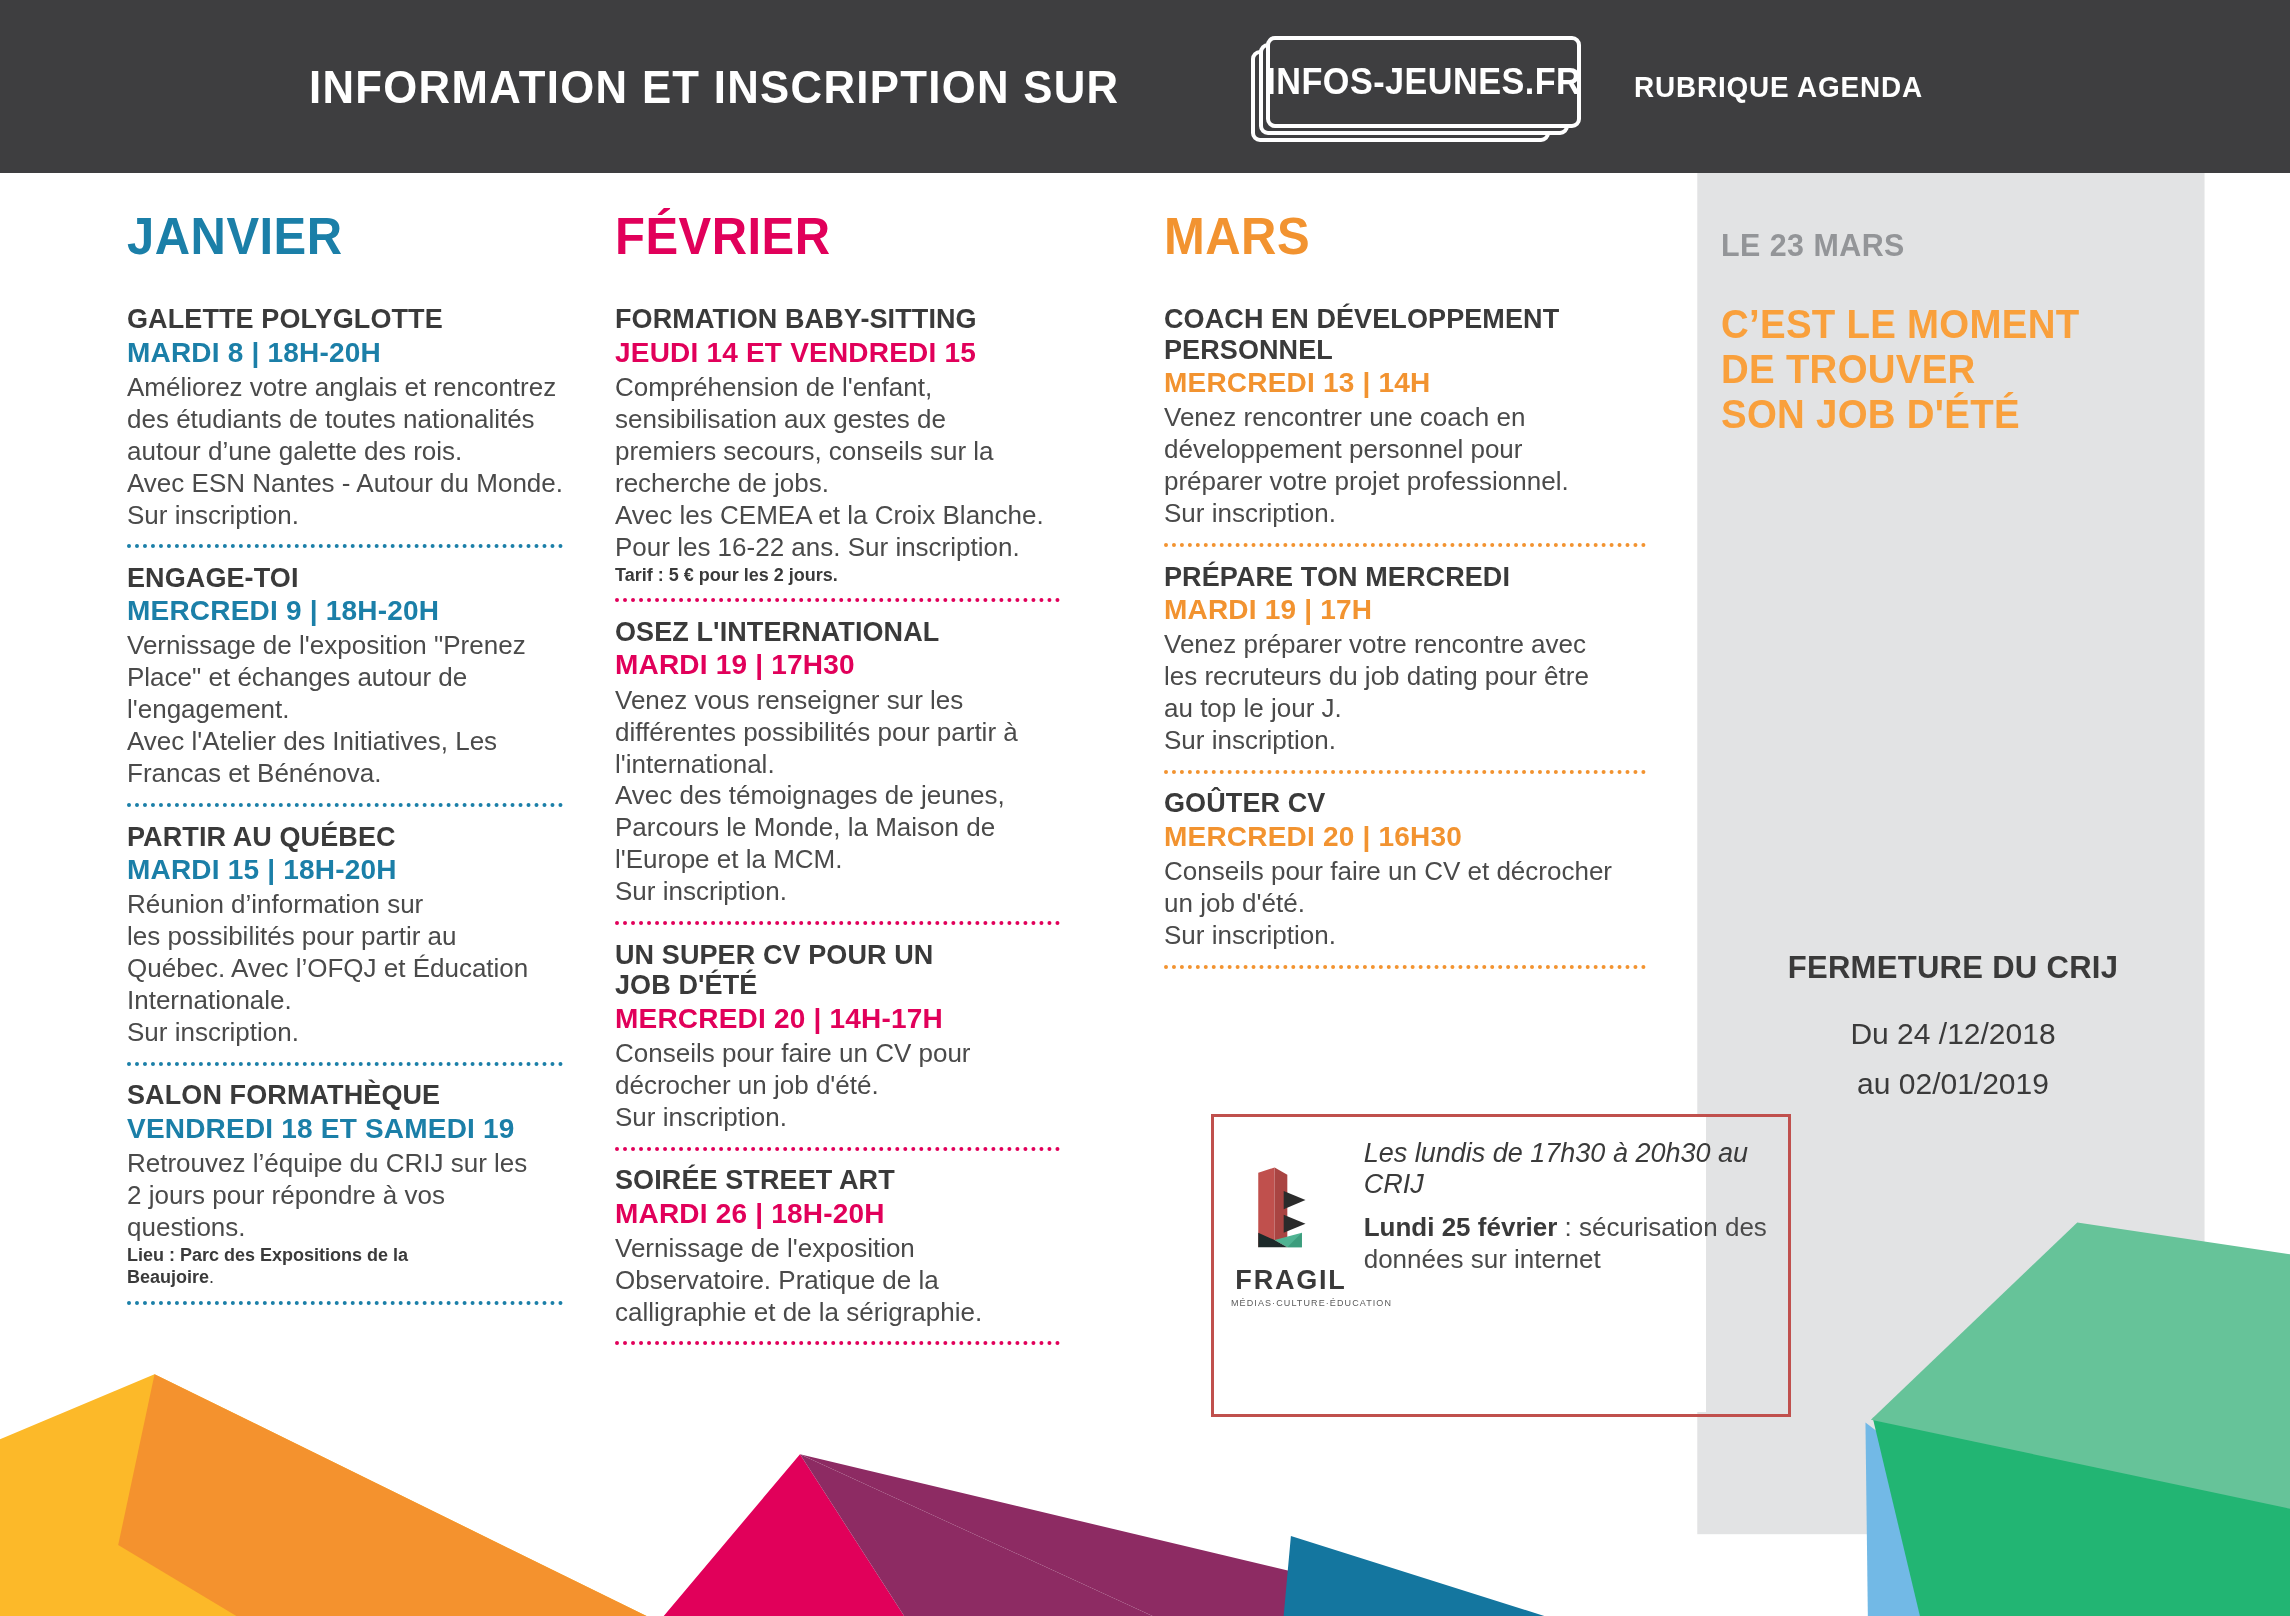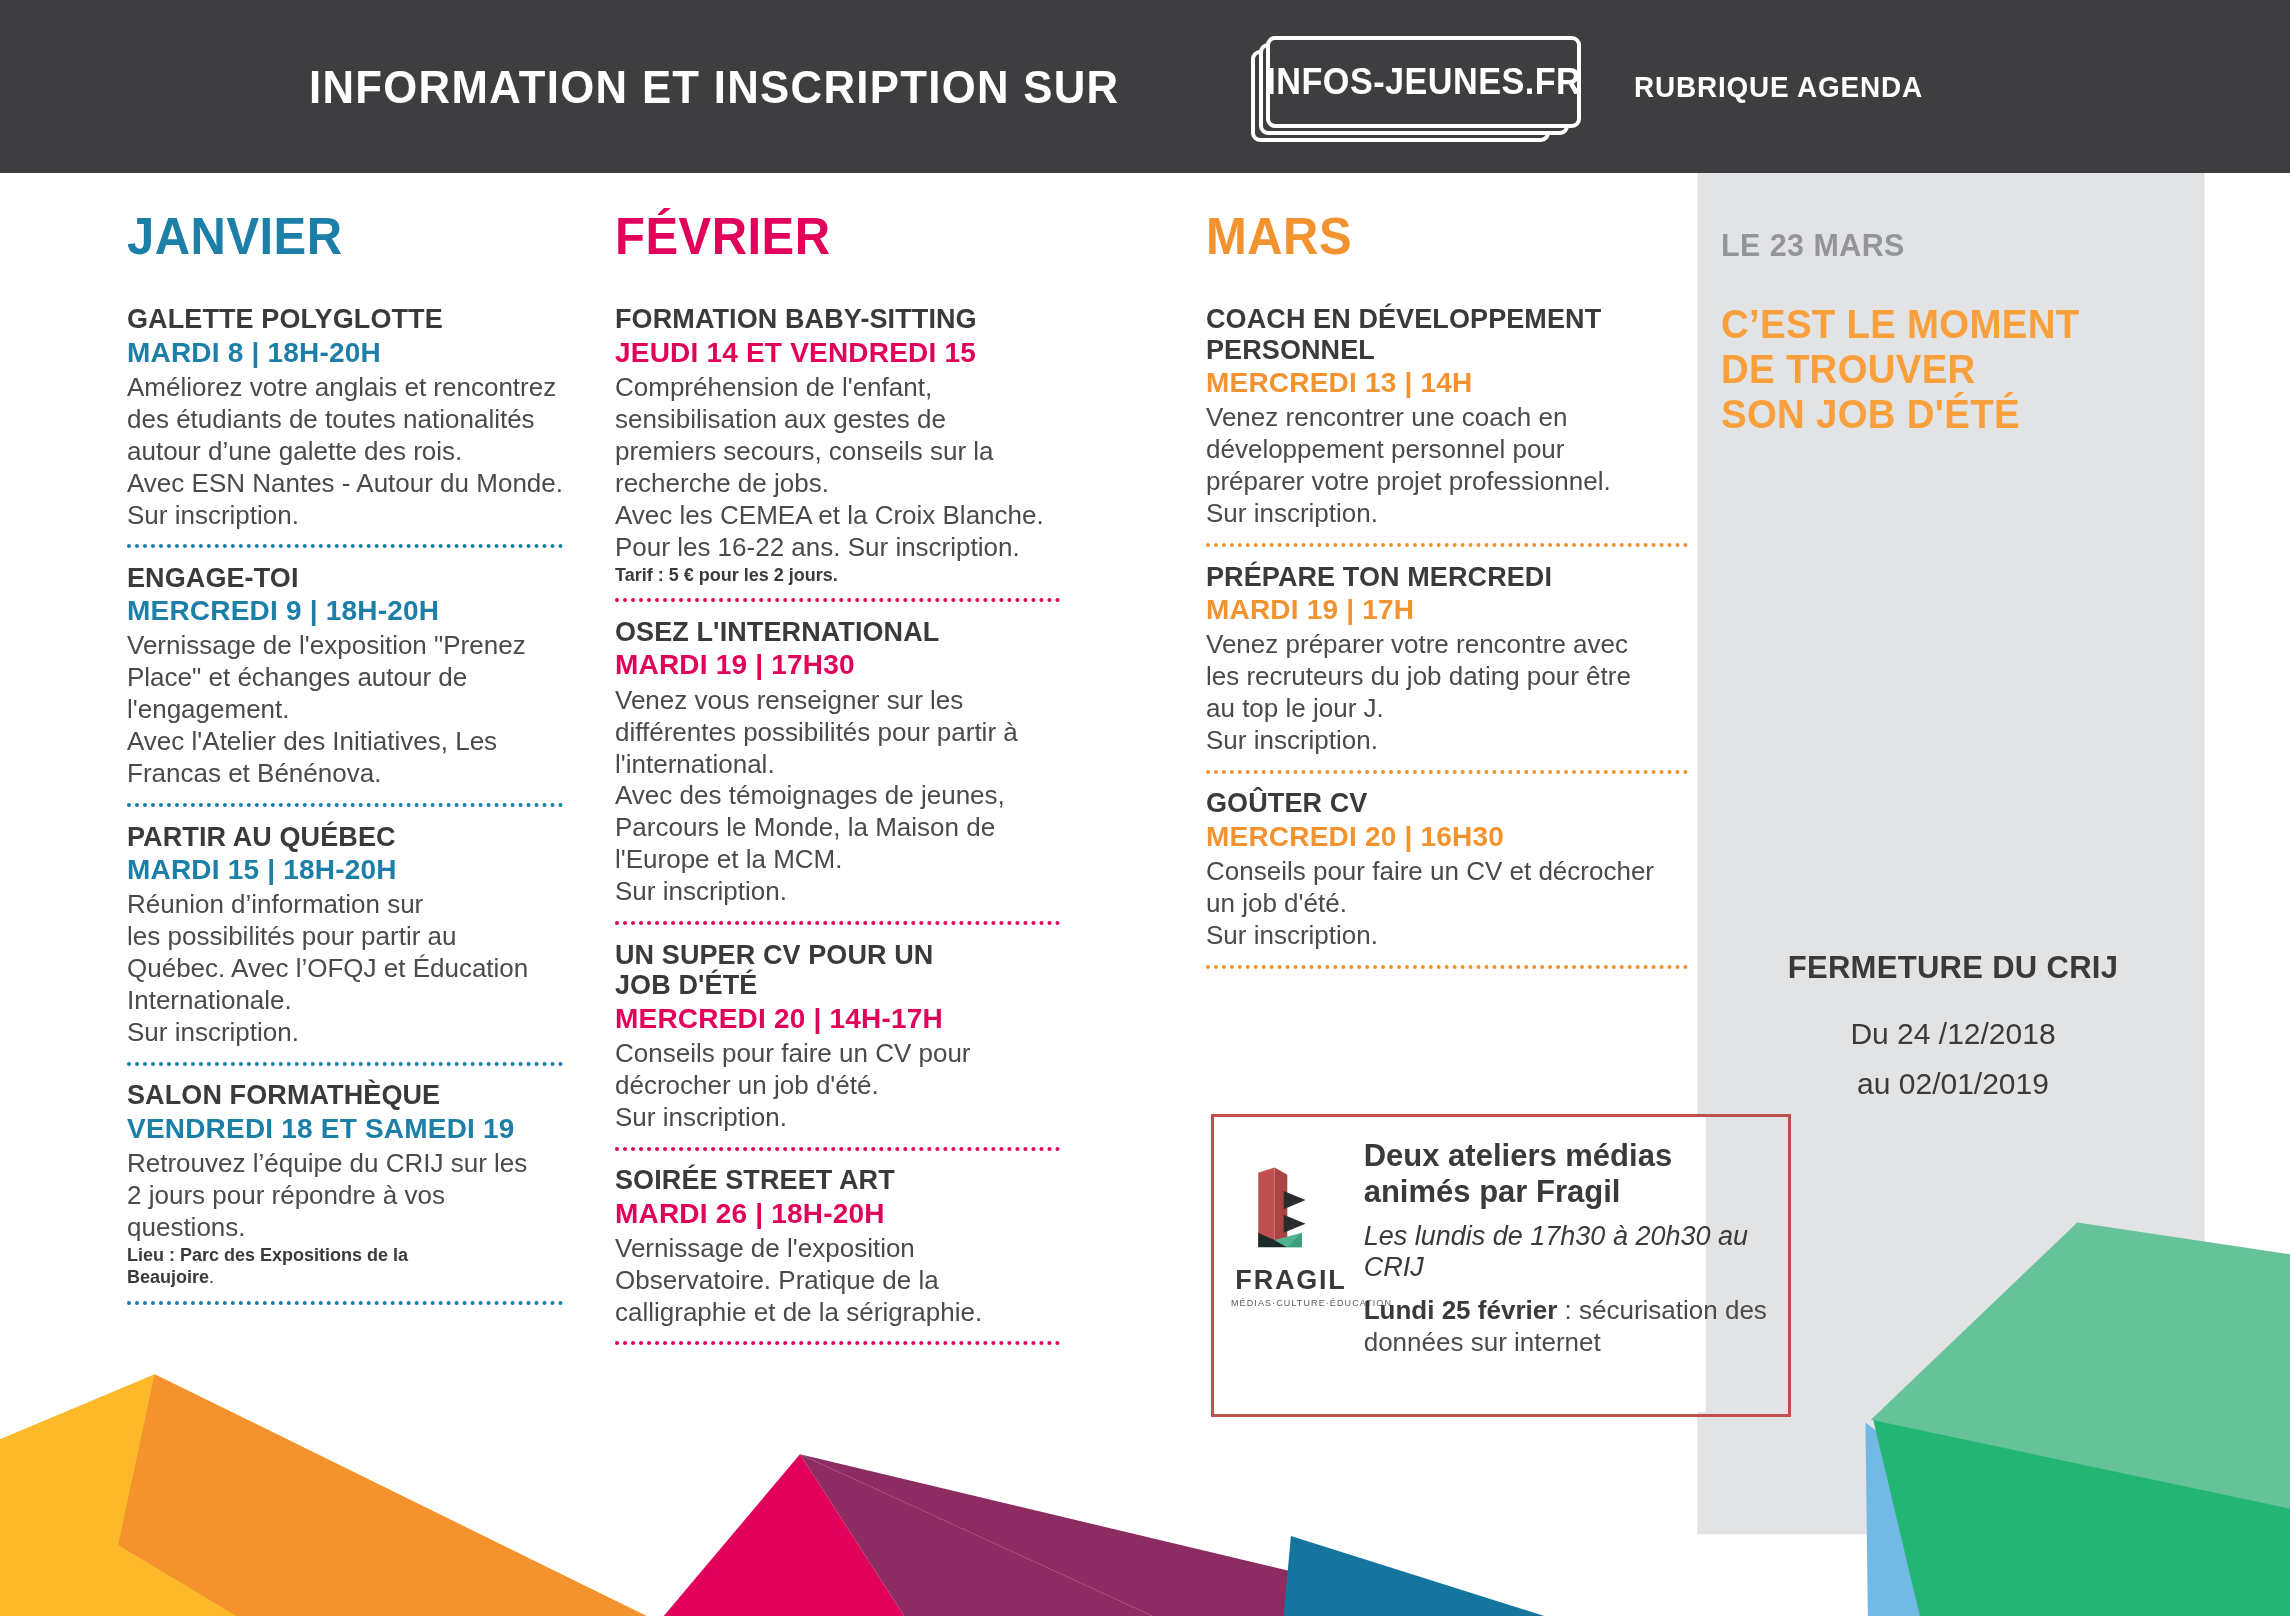--- a/index.html
+++ b/index.html
@@ -54,21 +54,21 @@
   .header-sub{
     color:#ffffff;font-size:30px;font-weight:bold;letter-spacing:0.9px;
     margin-left:56px;transform:scaleX(0.93);transform-origin:left center;
     white-space:nowrap;
   }
 
   
   .col{position:absolute;top:211px;}
   .col-jan{left:127px;width:436px;}
   .col-feb{left:615px;width:445px;}
-  .col-mar{left:1206px;width:482px;}
+  .col-mar{left:1164px;width:482px;}
 
   .month-title{
     font-size:51px;font-weight:bold;letter-spacing:0.5px;
     margin:0 0 42px 0;line-height:1;
     transform:scaleX(0.96);transform-origin:left center;
   }
   .month-jan .month-title{color:#1b7fa8;}
   .month-feb .month-title{color:#e1005a;}
   .month-mar .month-title{color:#f29330;}
 
@@ -368,21 +368,19 @@
           <polygon points="48,88 78,80 78,96 62,96" fill="#4fb392"></polygon>
           <polygon points="62,96 78,96 78,80" fill="#3c9d7d"></polygon>
           <polygon points="58,34 82,44 58,54" fill="#2b2b2b"></polygon>
           <polygon points="58,60 82,70 58,80" fill="#2b2b2b"></polygon>
         </svg>
       </div>
       <div class="fragil-name">FRAGIL</div>
       <div class="fragil-tag">MÉDIAS·CULTURE·ÉDUCATION</div>
     </div>
     <div class="fragil-text">
-      <div class="fragil-h">Deux ateliers médias
-animés par Fragil</div>
       <div class="fragil-i">Les lundis de 17h30 à 20h30 au CRIJ</div>
       <div class="fragil-l"><b>Lundi 25 février</b><span> : sécurisation des données sur internet</span></div>
     </div>
   </div>
 
 </div>
 
 
 </body></html>

